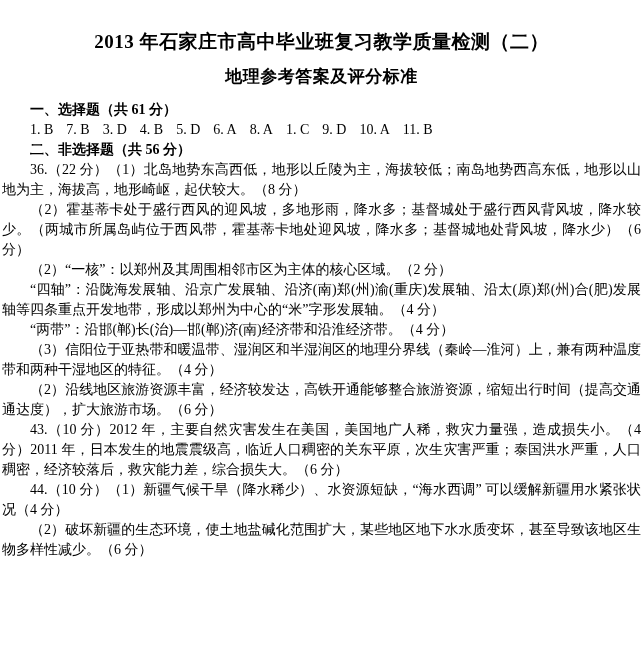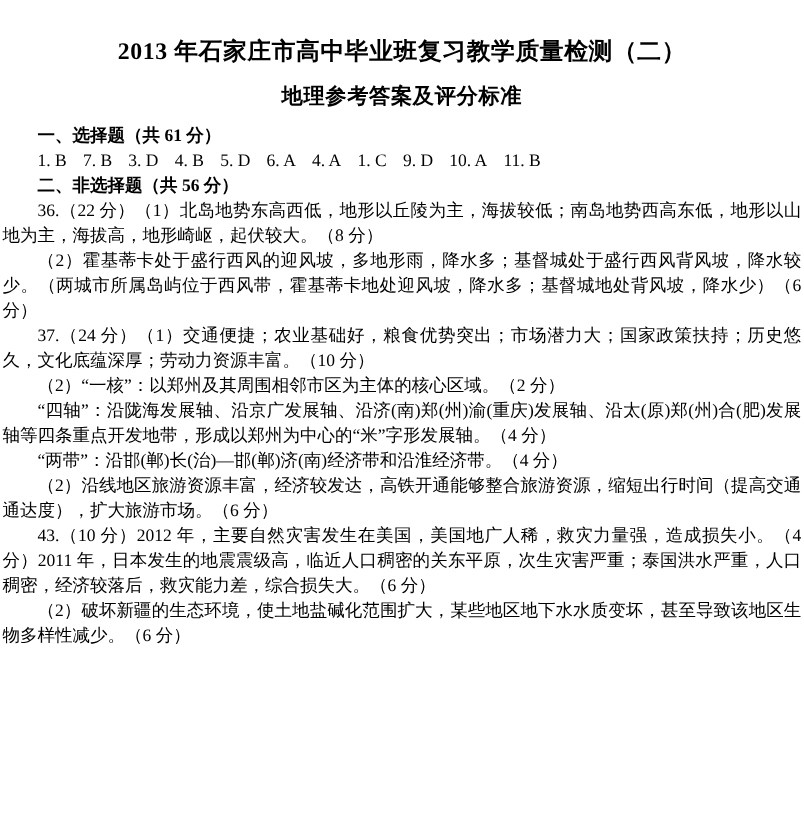--- a/index.html
+++ b/index.html
@@ -66,26 +66,27 @@
     text-align: justify;
   }
 </style>
 </head>
 <body>
 
 <div class="page">
   <div class="title">2013 年石家庄市高中毕业班复习教学质量检测（二）</div>
   <div class="subtitle">地理参考答案及评分标准</div>
   <div class="section-heading">一、选择题（共 61 分）</div>
-  <div class="answers-line"><span class="ans">1. B</span><span class="ans">7. B</span><span class="ans">3. D</span><span class="ans">4. B</span><span class="ans">5. D</span><span class="ans">6. A</span><span class="ans">4. A</span><span class="ans">1. C</span><span class="ans">9. D</span><span class="ans">10. A</span><span class="ans">11. B</span></div>
+  <div class="answers-line"><span class="ans">1. B</span><span class="ans">7. B</span><span class="ans">3. D</span><span class="ans">4. B</span><span class="ans">5. D</span><span class="ans">6. A</span><span class="ans">8. A</span><span class="ans">1. C</span><span class="ans">9. D</span><span class="ans">10. A</span><span class="ans">11. B</span></div>
   <div class="section-heading">二、非选择题（共 56 分）</div>
   <div id="paragraphs">
       <p class="para">36.（22 分）（1）北岛地势东高西低，地形以丘陵为主，海拔较低；南岛地势西高东低，地形以山地为主，海拔高，地形崎岖，起伏较大。（8 分）</p>
       <p class="para">（2）霍基蒂卡处于盛行西风的迎风坡，多地形雨，降水多；基督城处于盛行西风背风坡，降水较少。（两城市所属岛屿位于西风带，霍基蒂卡地处迎风坡，降水多；基督城地处背风坡，降水少）（6 分）</p>
-      <p class="para">37.（24 分）（1）交通便捷；农业基础好，粮食优势突出；市场潜力大；国家政策扶持；历史悠久，文化底蕴深厚；劳动力资源丰富。（10 分）</p>
       <p class="para">（2）“一核”：以郑州及其周围相邻市区为主体的核心区域。（2 分）</p>
       <p class="para">“四轴”：沿陇海发展轴、沿京广发展轴、沿济(南)郑(州)渝(重庆)发展轴、沿太(原)郑(州)合(肥)发展轴等四条重点开发地带，形成以郑州为中心的“米”字形发展轴。（4 分）</p>
       <p class="para">“两带”：沿邯(郸)长(治)—邯(郸)济(南)经济带和沿淮经济带。（4 分）</p>
+      <p class="para">（3）信阳位于亚热带和暖温带、湿润区和半湿润区的地理分界线（秦岭—淮河）上，兼有两种温度带和两种干湿地区的特征。（4 分）</p>
       <p class="para">（2）沿线地区旅游资源丰富，经济较发达，高铁开通能够整合旅游资源，缩短出行时间（提高交通通达度），扩大旅游市场。（6 分）</p>
       <p class="para">43.（10 分）2012 年，主要自然灾害发生在美国，美国地广人稀，救灾力量强，造成损失小。（4 分）2011 年，日本发生的地震震级高，临近人口稠密的关东平原，次生灾害严重；泰国洪水严重，人口稠密，经济较落后，救灾能力差，综合损失大。（6 分）</p>
+      <p class="para">44.（10 分）（1）新疆气候干旱（降水稀少）、水资源短缺，“海水西调” 可以缓解新疆用水紧张状况（4 分）</p>
       <p class="para">（2）破坏新疆的生态环境，使土地盐碱化范围扩大，某些地区地下水水质变坏，甚至导致该地区生物多样性减少。（6 分）</p>
     </div>
 </div>
 
 </body></html>

